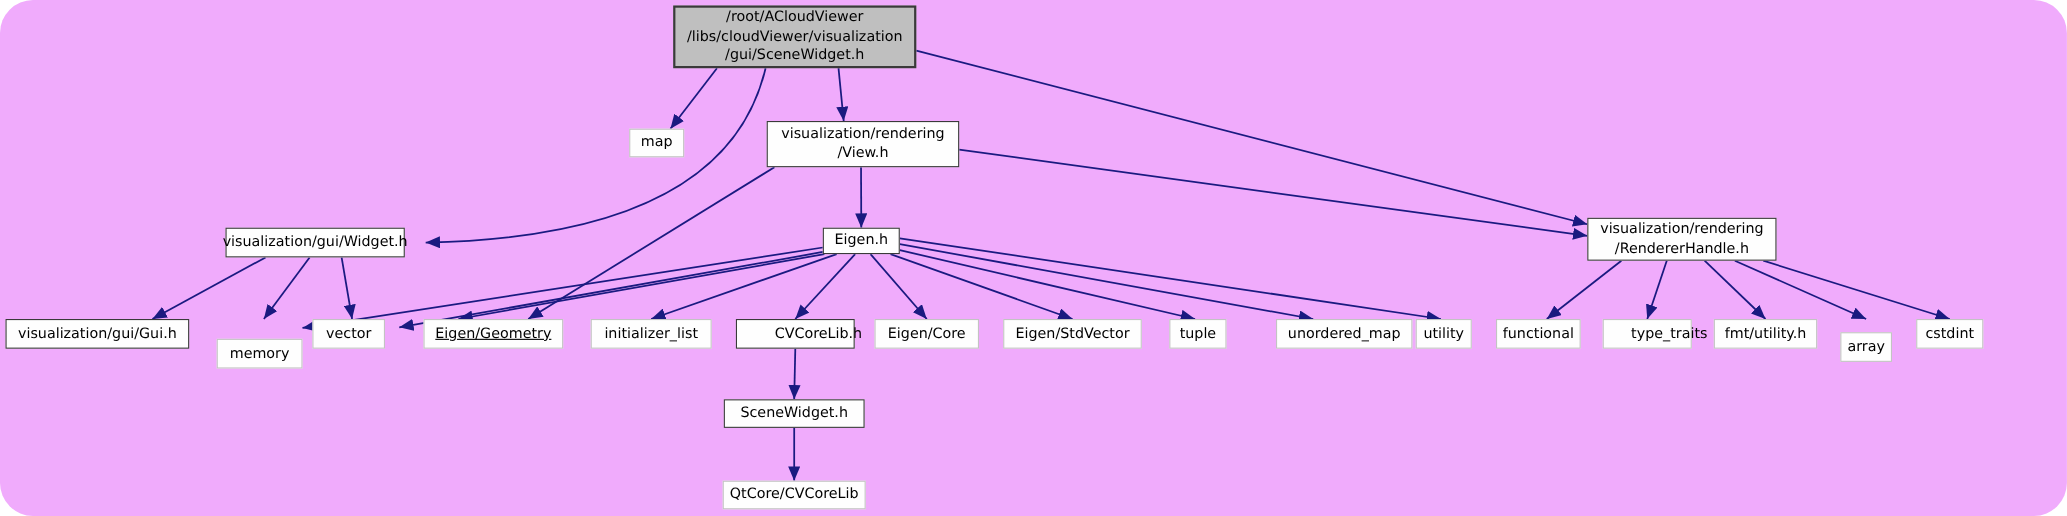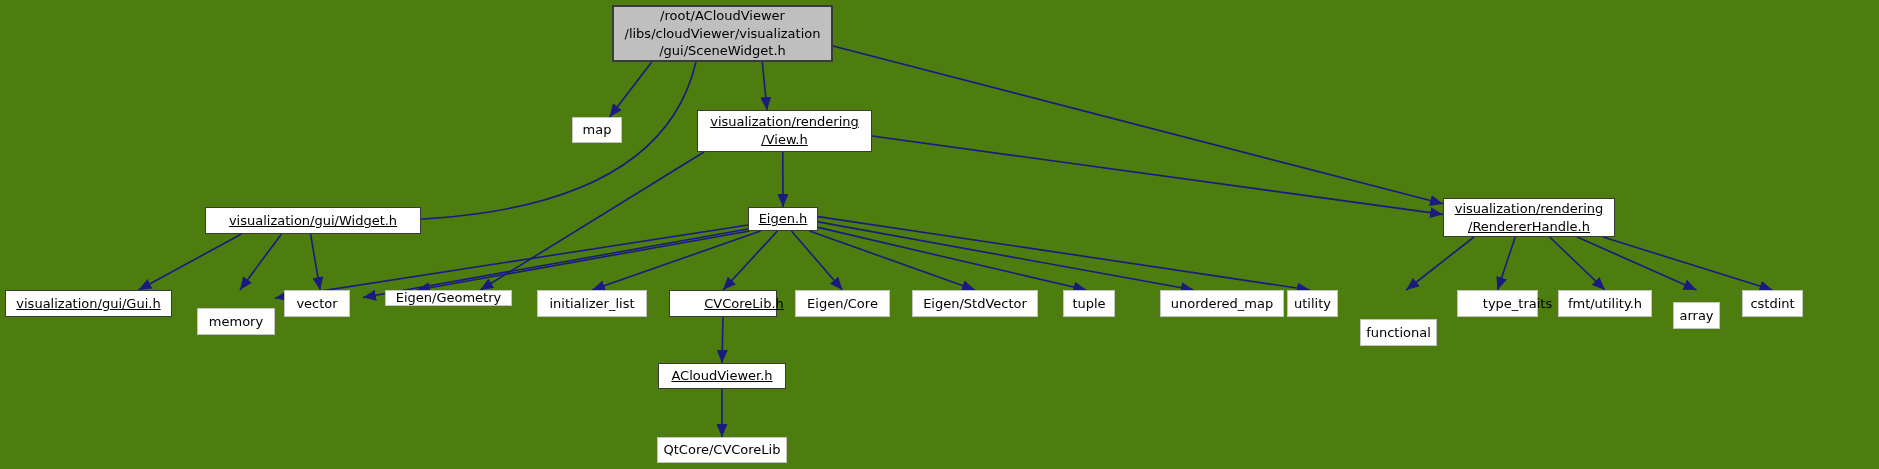--- a/index.html
+++ b/index.html
@@ -1,23 +1,23 @@
 <!DOCTYPE html>
 <html><head>
 <meta charset="utf-8">
 <style>
   html,body{margin:0;padding:0;background:#ffffff;}
-  #stage{position:relative;width:1879px;height:469px;background:#4d7c0f;overflow:hidden;
-         font-family:"DejaVu Sans","Liberation Sans",sans-serif;}
+  #stage{position:relative;width:1879px;height:469px;background:#f0abfc;overflow:hidden;
+         font-family:"DejaVu Sans","Liberation Sans",sans-serif;border-radius:30px;}
   #edges-layer{position:absolute;left:0;top:0;width:1879px;height:469px;}
   .node{position:absolute;display:flex;align-items:center;justify-content:center;
         box-sizing:border-box;background:#fefefe;text-align:center;}
   .node .lbl{white-space:pre-line;font-size:13px;line-height:1.38;color:#000000;padding:0 3px;}
   .node.root{background:#bfbfbf;border:2px solid #3a3a3a;}
-  .node.linked{border:1.6px solid #3a3a3a;text-decoration:underline;}
+  .node.linked{border:1.6px solid #3a3a3a;}
   .node.plain{border:1.4px solid #c3c3c3;}
 </style>
 </head>
 <body>
 
 <div id="stage">
   <svg id="edges-layer" width="1879" height="469" viewBox="0 0 1879 469" xmlns="http://www.w3.org/2000/svg">
       <defs>
         <marker id="arrow" markerUnits="userSpaceOnUse" markerWidth="14" markerHeight="11" refX="13" refY="5.5" orient="auto">
           <path d="M0,0 L13,5.5 L0,11 z" fill="#1a1a80"></path>
@@ -57,40 +57,40 @@
 /libs/cloudViewer/visualization
 /gui/SceneWidget.h</span>
       </div>
       <div class="node plain" style="left: 572px; top: 117px; width: 50px; height: 26px;">
         <span class="lbl">map</span>
       </div>
       <div class="node linked" style="left: 697px; top: 110px; width: 175px; height: 42px;">
         <span class="lbl">visualization/rendering
 /View.h</span>
       </div>
-      <div class="node linked" style="left: 205px; top: 207px; width: 216px; height: 27px; justify-content: center;">
+      <div class="node linked" style="left: 205px; top: 207px; width: 163px; height: 27px; justify-content: center;">
         <span class="lbl">visualization/gui/Widget.h</span>
       </div>
       <div class="node linked" style="left: 748px; top: 207px; width: 70px; height: 24px;">
         <span class="lbl">Eigen.h</span>
       </div>
       <div class="node linked" style="left: 1443px; top: 198px; width: 172px; height: 39px;">
         <span class="lbl">visualization/rendering
 /RendererHandle.h</span>
       </div>
       <div class="node linked" style="left: 5px; top: 290px; width: 167px; height: 27px;">
         <span class="lbl">visualization/gui/Gui.h</span>
       </div>
       <div class="node plain" style="left: 197px; top: 290px; width: 78px; height: 27px; margin-top: 18px;">
         <span class="lbl">memory</span>
       </div>
       <div class="node plain" style="left: 284px; top: 290px; width: 66px; height: 27px;">
         <span class="lbl">vector</span>
       </div>
-      <div class="node plain" style="left: 385px; top: 290px; width: 127px; height: 16px;">
+      <div class="node plain" style="left: 385px; top: 290px; width: 127px; height: 27px; text-decoration: underline;">
         <span class="lbl">Eigen/Geometry</span>
       </div>
       <div class="node plain" style="left: 537px; top: 290px; width: 110px; height: 27px;">
         <span class="lbl">initializer_list</span>
       </div>
       <div class="node linked" style="left: 669px; top: 290px; width: 108px; height: 27px; padding-left: 42px;">
         <span class="lbl">CVCoreLib.h</span>
       </div>
       <div class="node plain" style="left: 795px; top: 290px; width: 95px; height: 27px;">
         <span class="lbl">Eigen/Core</span>
@@ -100,35 +100,35 @@
       </div>
       <div class="node plain" style="left: 1063px; top: 290px; width: 52px; height: 27px;">
         <span class="lbl">tuple</span>
       </div>
       <div class="node plain" style="left: 1138px; top: 290px; width: 124px; height: 27px; margin-left: 22px;">
         <span class="lbl">unordered_map</span>
       </div>
       <div class="node plain" style="left: 1287px; top: 290px; width: 51px; height: 27px;">
         <span class="lbl">utility</span>
       </div>
-      <div class="node plain" style="left: 1360px; top: 290px; width: 77px; height: 27px; margin-top: 29px;">
+      <div class="node plain" style="left: 1360px; top: 290px; width: 77px; height: 27px;">
         <span class="lbl">functional</span>
       </div>
       <div class="node plain" style="left: 1457px; top: 290px; width: 81px; height: 27px; padding-left: 40px;">
         <span class="lbl">type_traits</span>
       </div>
       <div class="node plain" style="left: 1558px; top: 290px; width: 94px; height: 27px;">
         <span class="lbl">fmt/utility.h</span>
       </div>
       <div class="node plain" style="left: 1673px; top: 290px; width: 47px; height: 27px; margin-top: 12px;">
         <span class="lbl">array</span>
       </div>
       <div class="node plain" style="left: 1742px; top: 290px; width: 61px; height: 27px;">
         <span class="lbl">cstdint</span>
       </div>
       <div class="node linked" style="left: 658px; top: 363px; width: 128px; height: 26px;">
-        <span class="lbl">ACloudViewer.h</span>
+        <span class="lbl">SceneWidget.h</span>
       </div>
       <div class="node plain" style="left: 657px; top: 437px; width: 130px; height: 26px;">
         <span class="lbl">QtCore/CVCoreLib</span>
       </div>
     </div>
 </div>
 
 </body></html>

